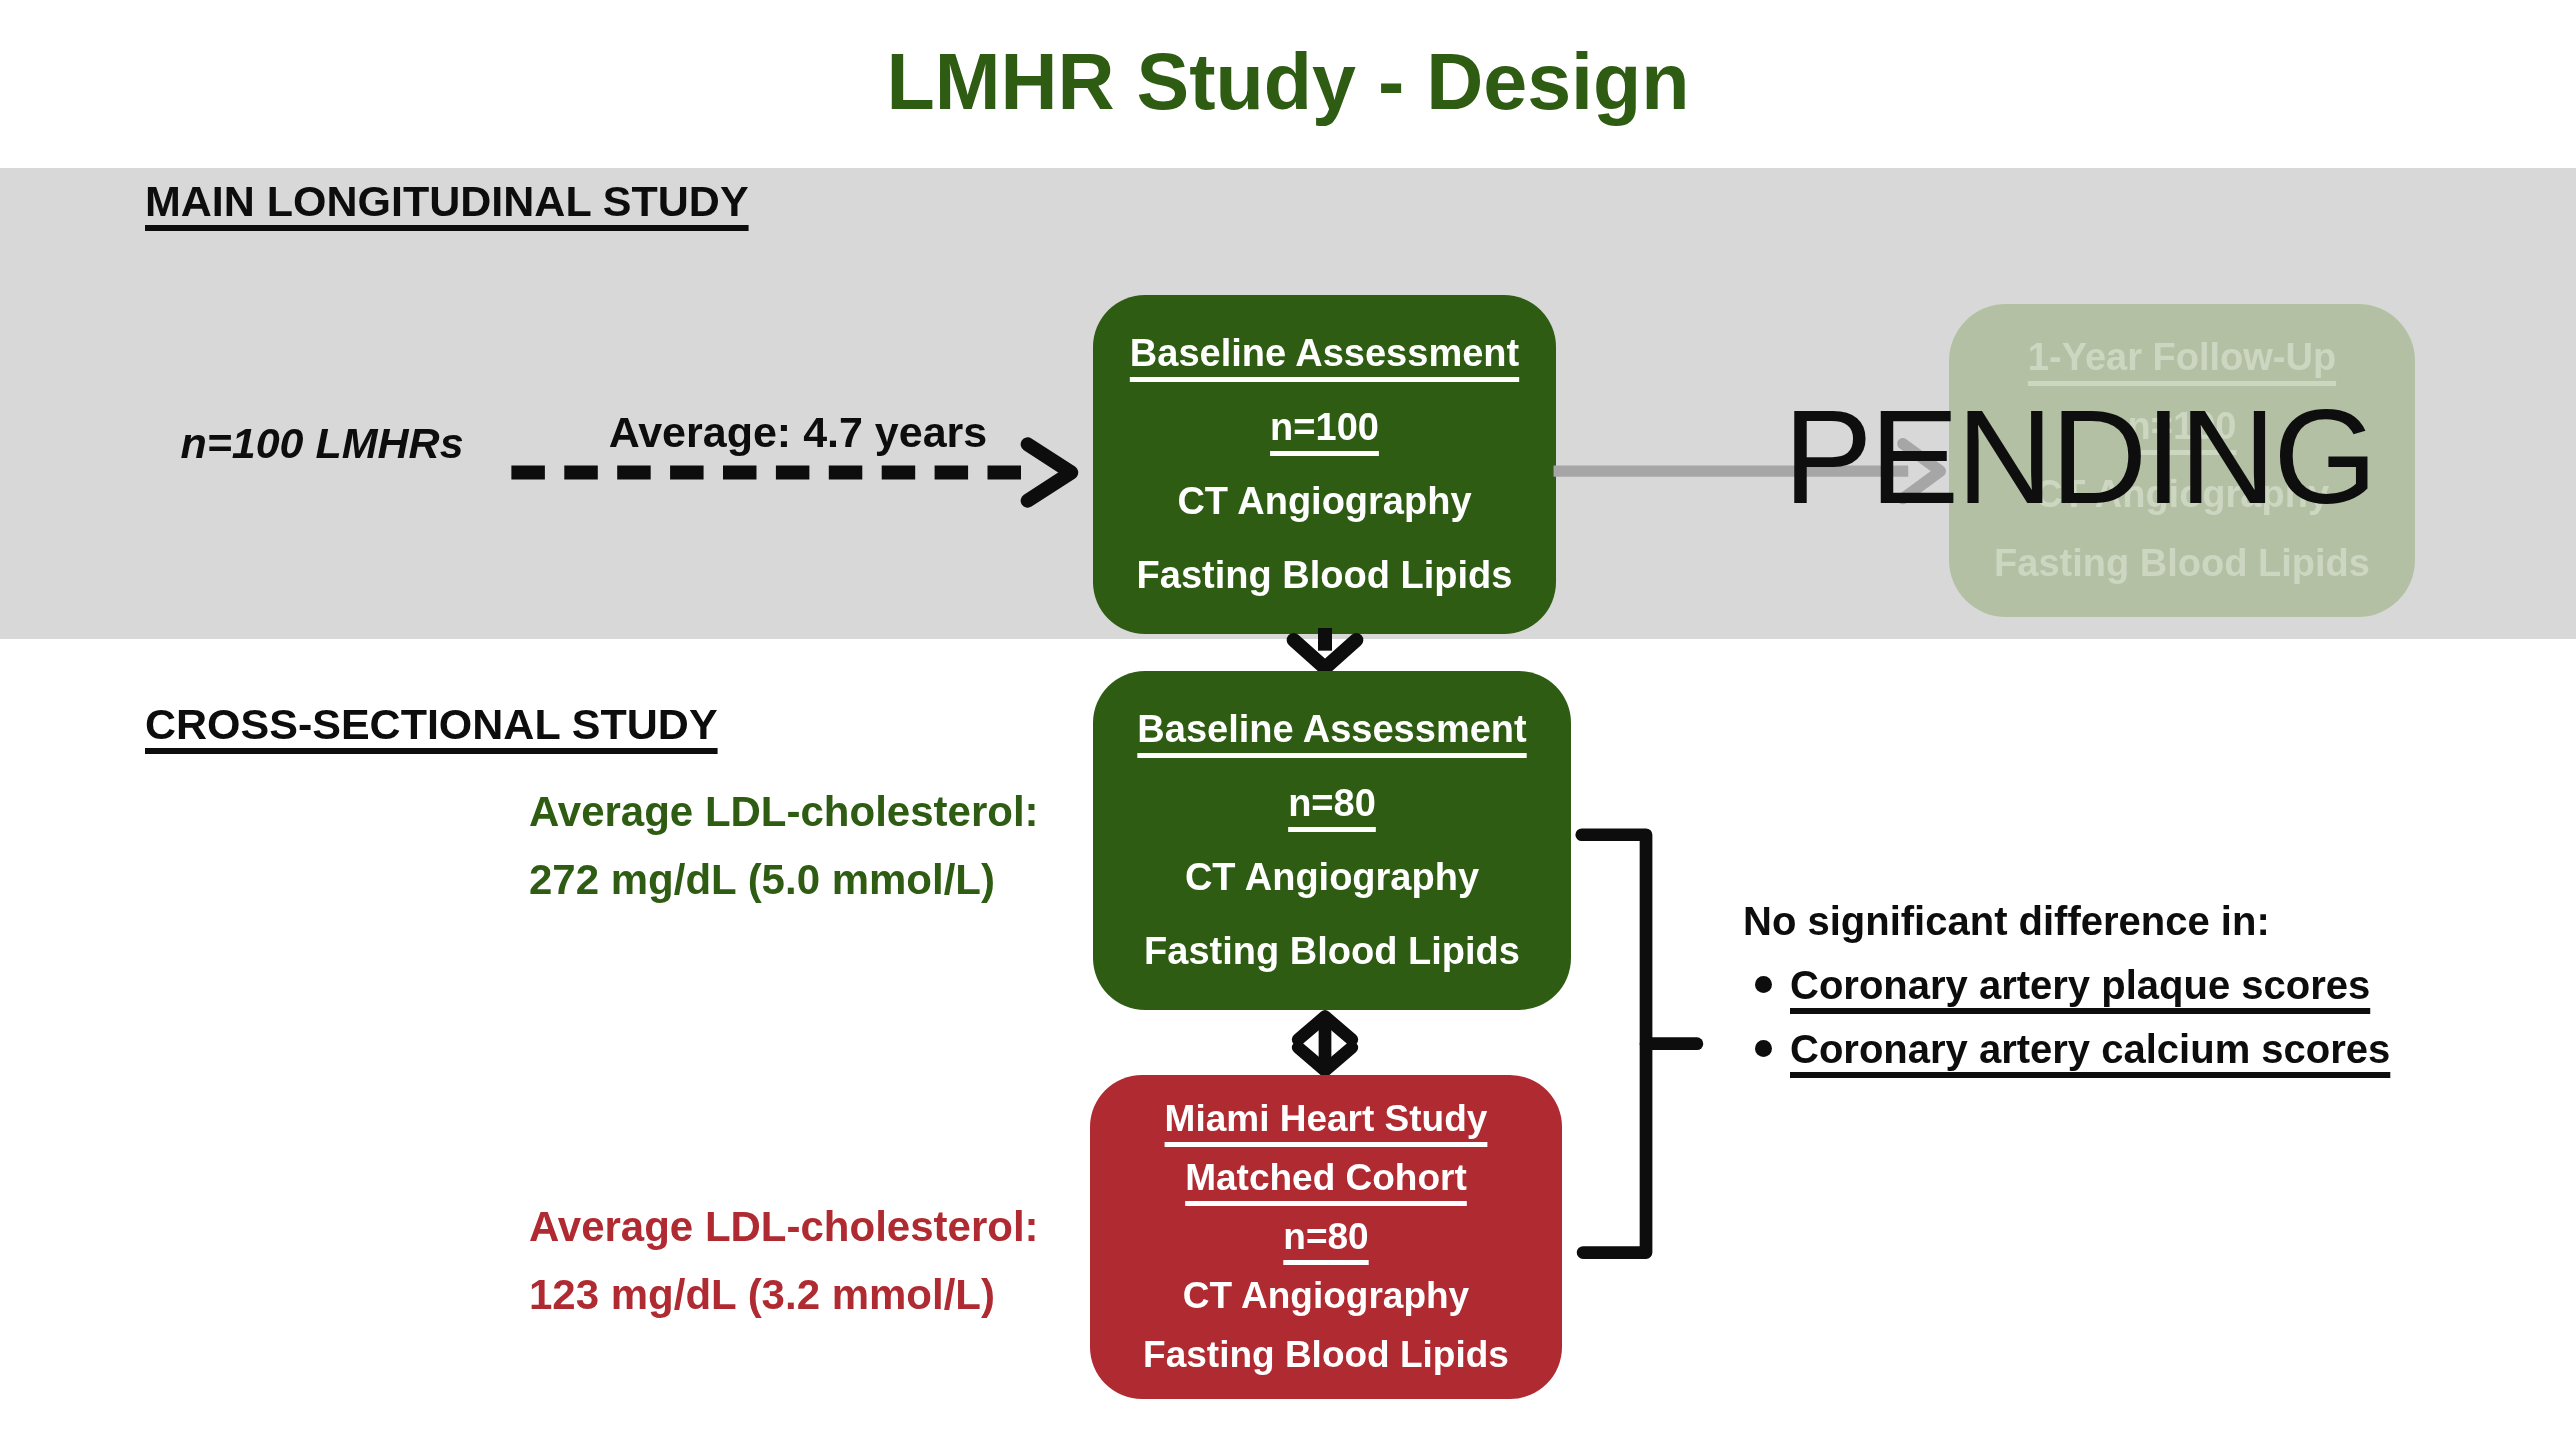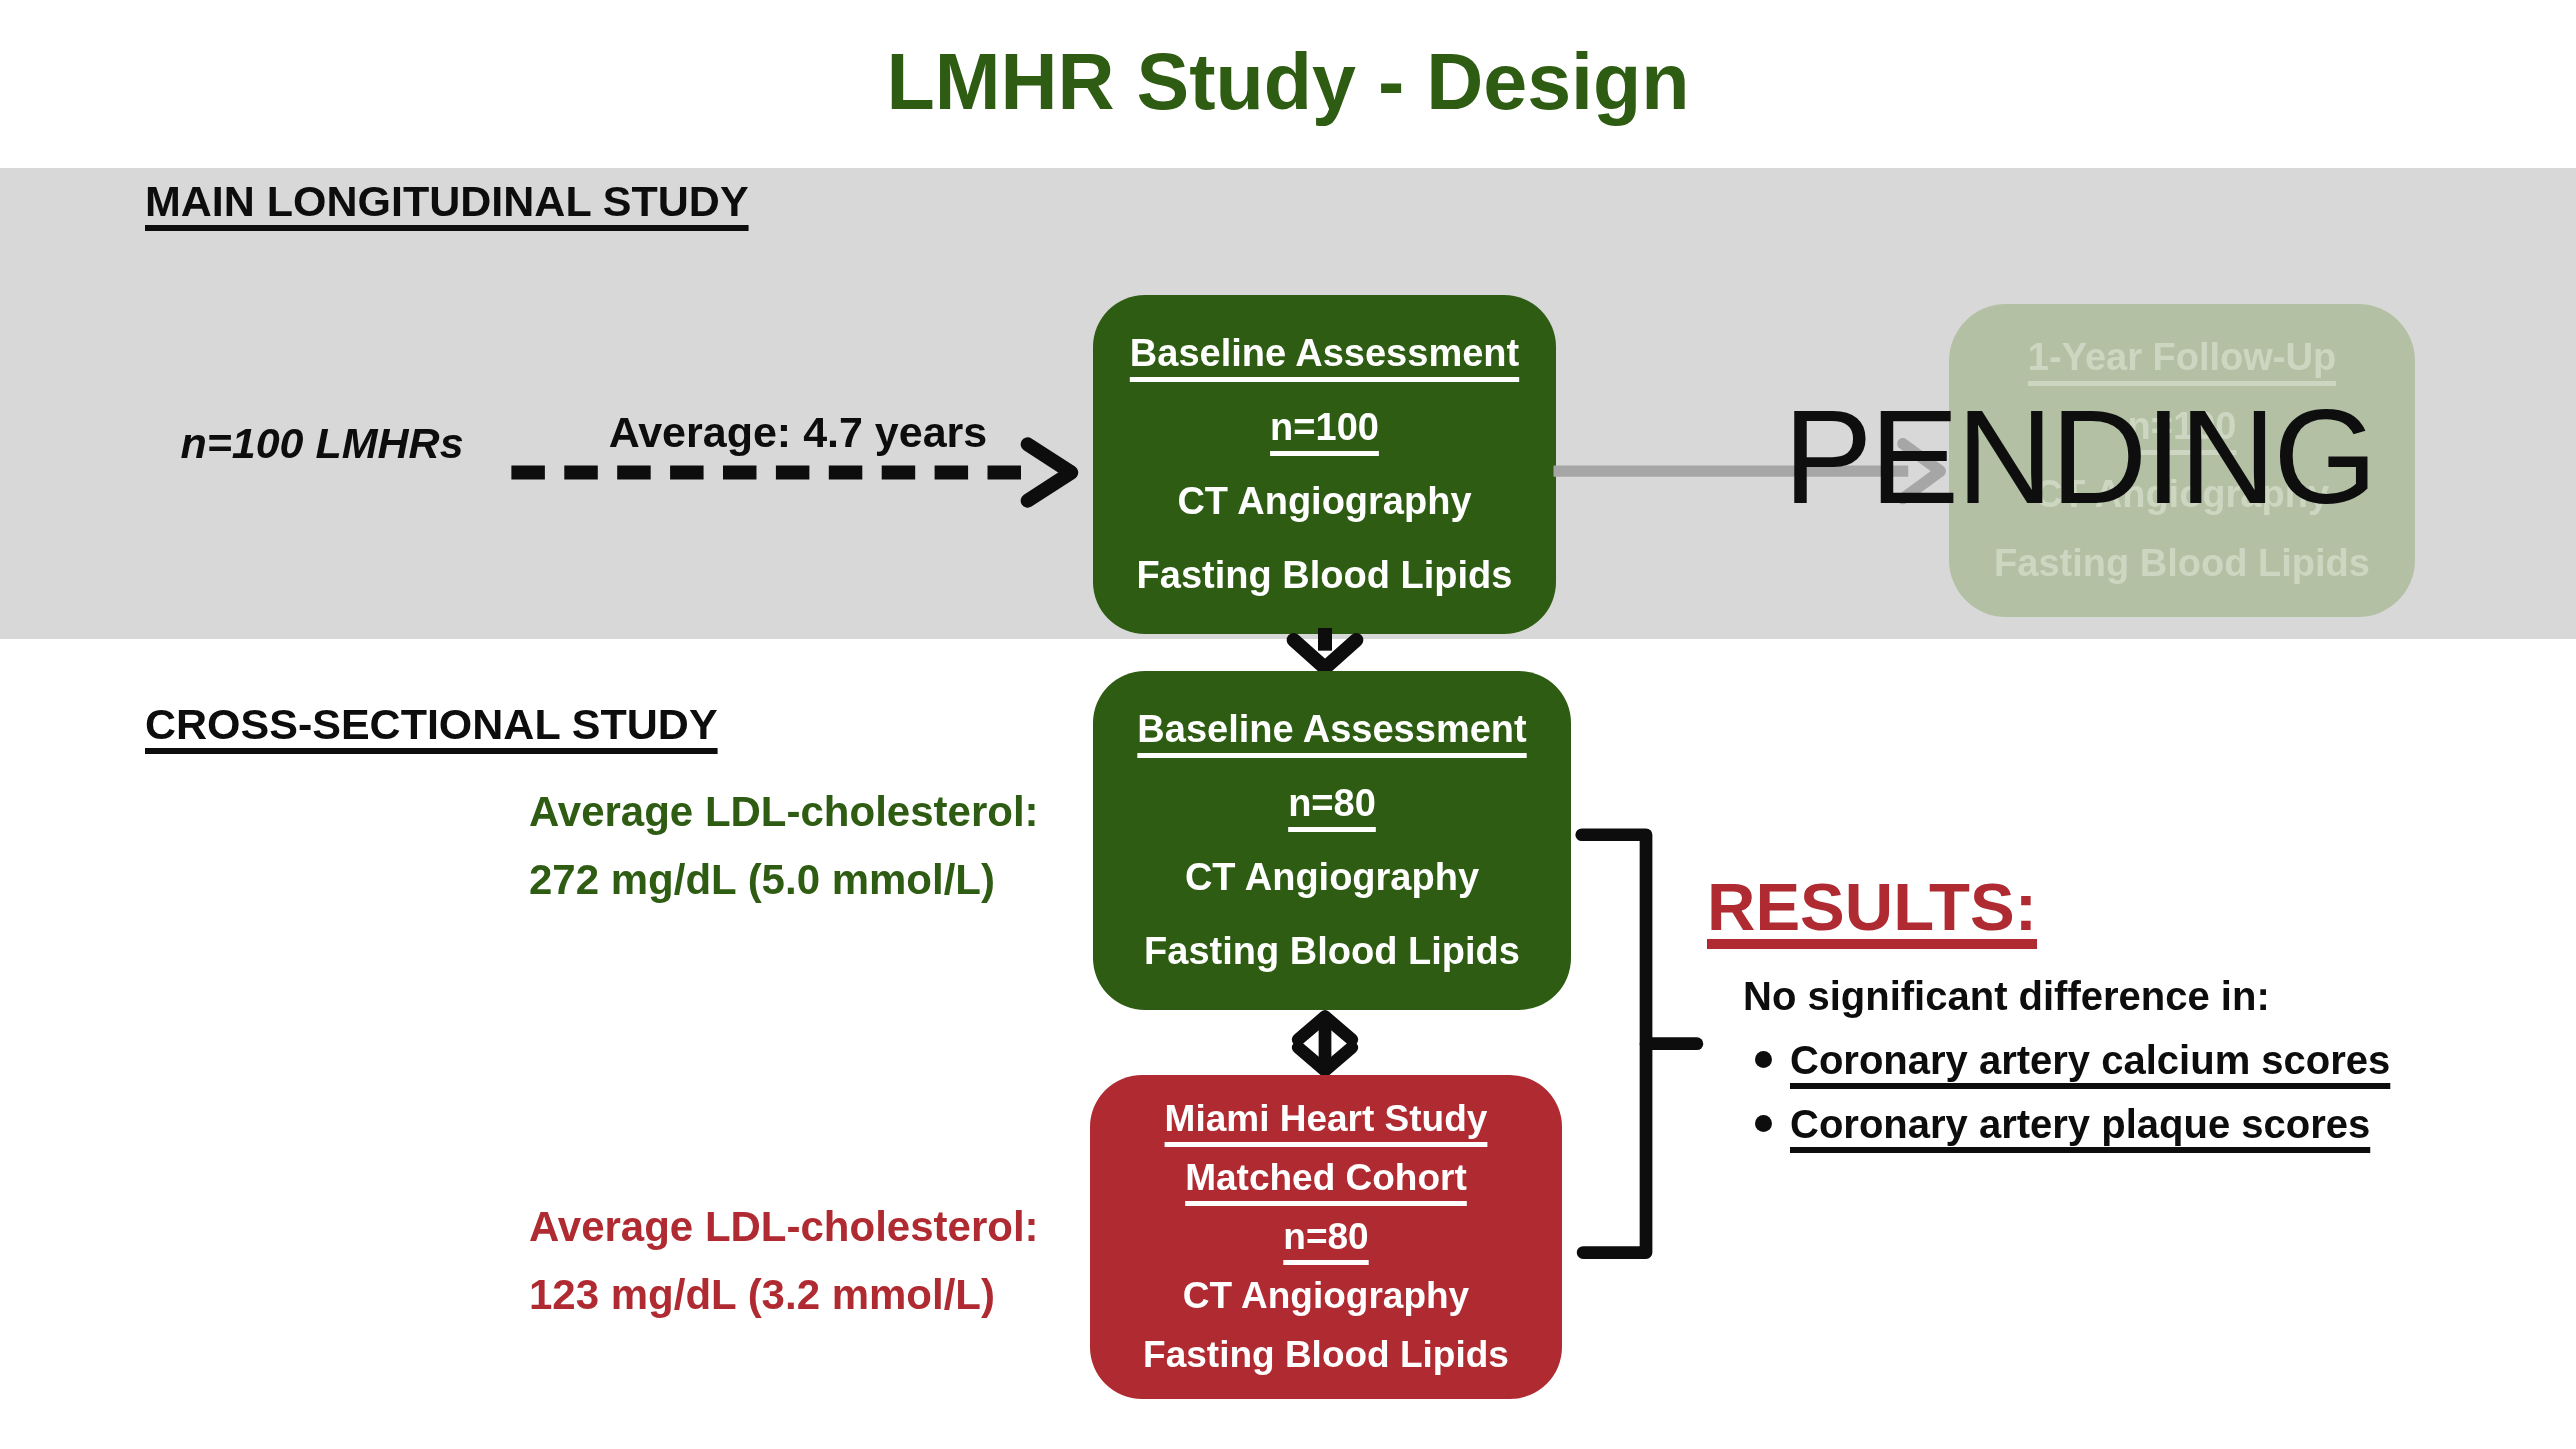--- a/index.html
+++ b/index.html
@@ -153,28 +153,27 @@
     <div>Average LDL-cholesterol:</div>
     <div>123 mg/dL (3.2 mmol/L)</div>
   </div>
 
   <svg class="abs" style="left:1563px;top:817px;" width="154" height="456" viewBox="0 0 230 680">
     <polyline points="28,26 124,26 124,650 30,650" fill="none" stroke="#0d0d0d" stroke-width="19" stroke-linecap="round" stroke-linejoin="round"></polyline>
     <line x1="124" y1="338" x2="200" y2="338" stroke="#0d0d0d" stroke-width="19" stroke-linecap="round"></line>
   </svg>
 
   <div class="abs results">
-    <div class="results-heading">RESULTS:</div>
     <div class="results-intro">No significant difference in:</div>
     <ul class="results-bullets">
       <li>
         <span class="dot"></span>
-        <span class="btxt">Coronary artery calcium scores</span>
+        <span class="btxt">Coronary artery plaque scores</span>
       </li>
       <li>
         <span class="dot"></span>
-        <span class="btxt">Coronary artery plaque scores</span>
+        <span class="btxt">Coronary artery calcium scores</span>
       </li>
     </ul>
   </div>
 
 </div>
 
 
 </body></html>

